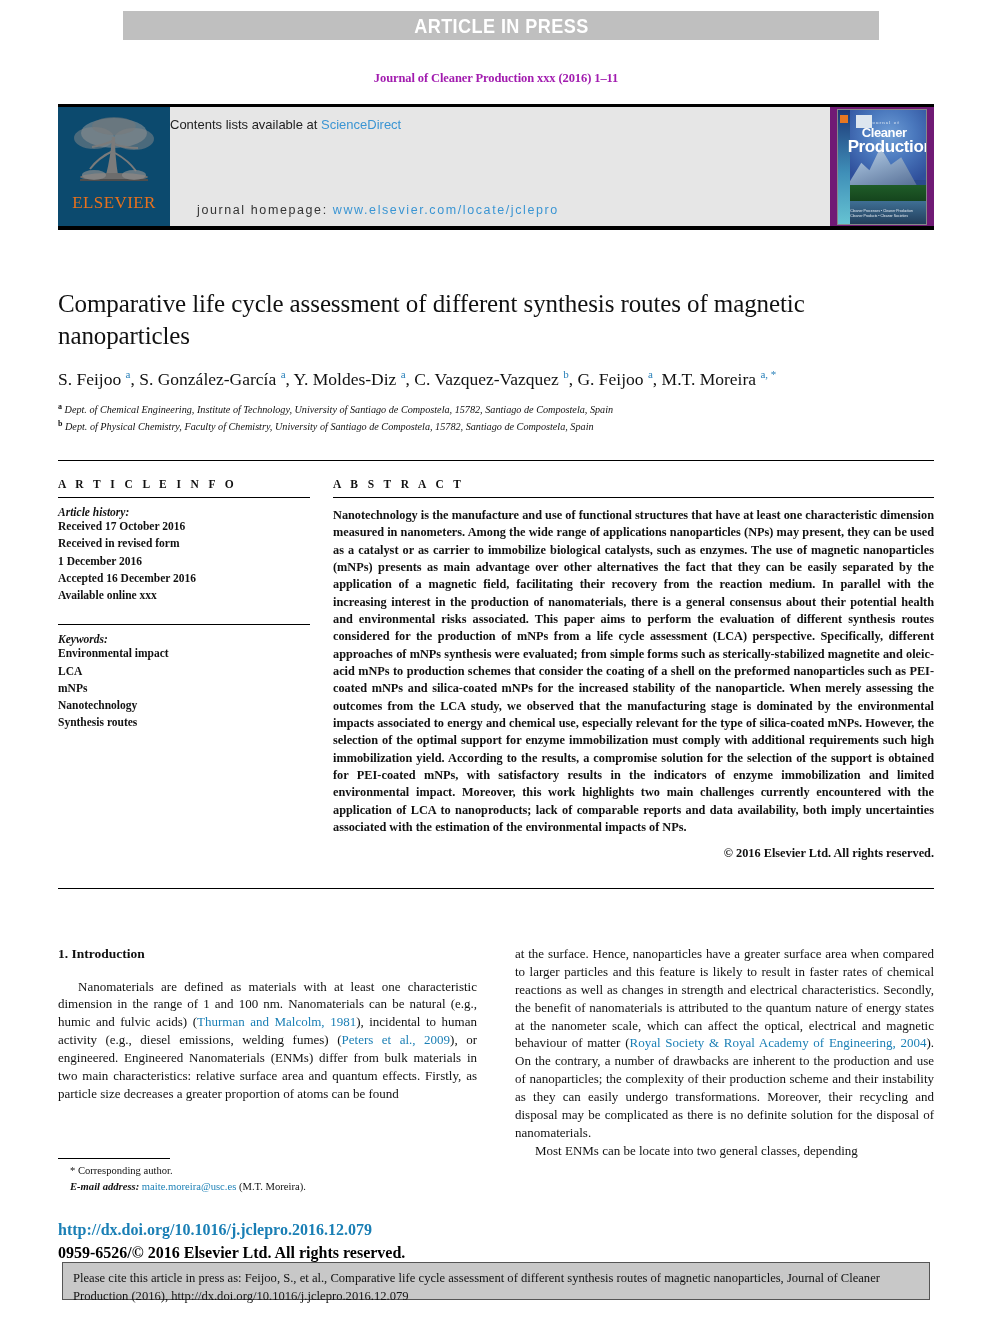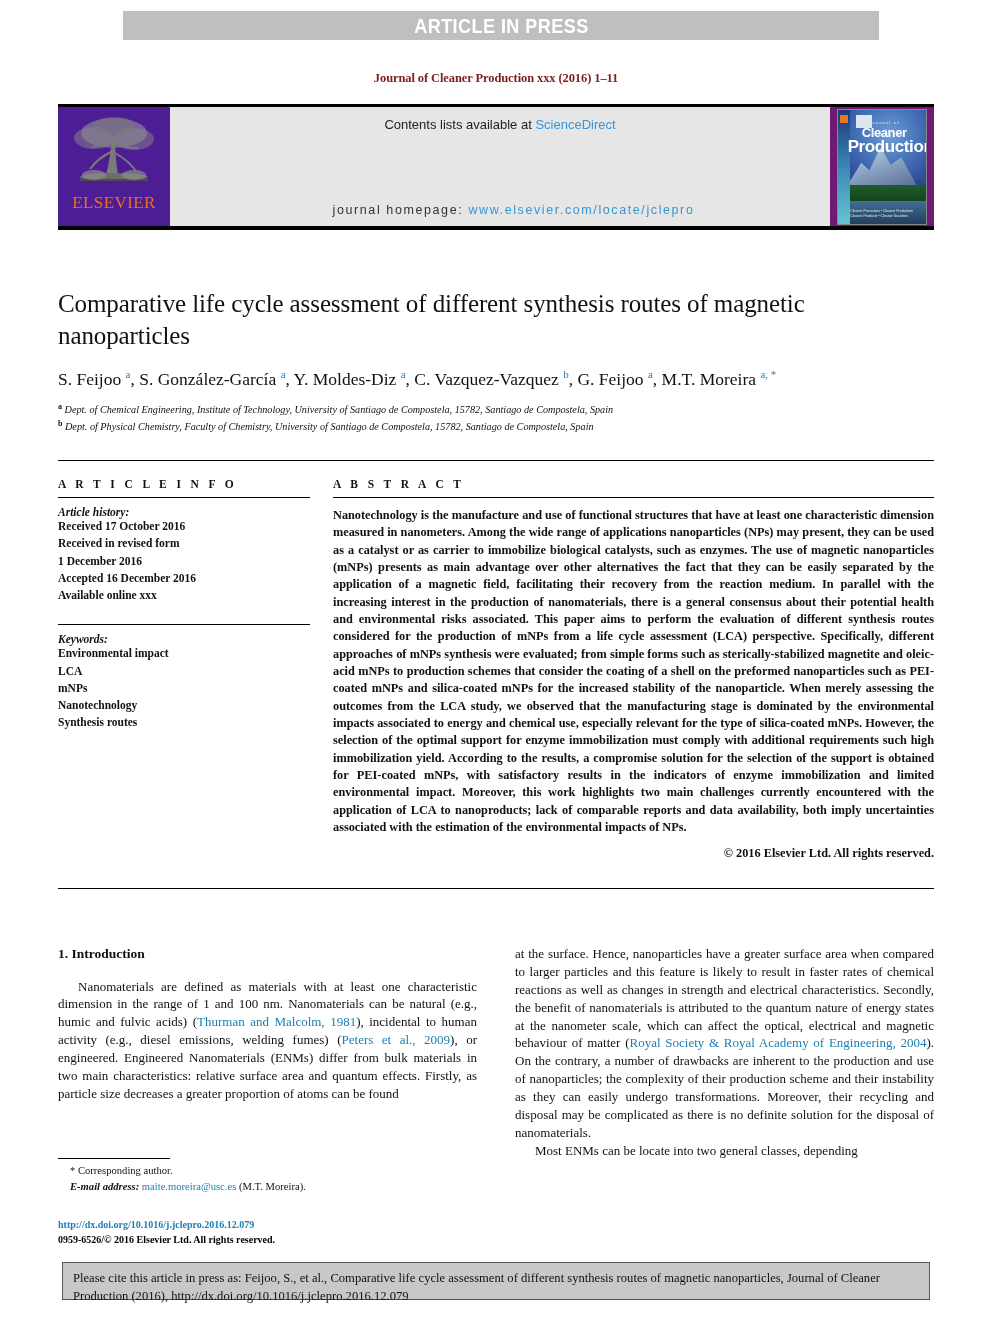--- a/index.html
+++ b/index.html
@@ -45,21 +45,21 @@
     white-space: nowrap;
   }
 
   
   .journal-ref {
     position: absolute;
     left: 0;
     top: 71px;
     width: 992px;
     text-align: center;
-    color: #7f1d1d;
+    color: #a21caf;
     font-family: "Liberation Serif", serif;
     font-weight: bold;
     font-size: 12.5px;
     letter-spacing: -0.1px;
   }
 
   
   .masthead {
     position: absolute;
     left: 58px;
@@ -75,40 +75,39 @@
   }
   .elsevier-logo {
     width: 112px;
     flex: 0 0 112px;
     display: flex;
     flex-direction: column;
     align-items: center;
     justify-content: flex-start;
     padding-top: 4px;
     box-sizing: border-box;
-    background: #4c1d95;
+    background: #0c4a6e;
   }
   .elsevier-tree {
     width: 92px;
     height: 82px;
   }
   .elsevier-word {
     color: #E9711C;
     font-family: "Liberation Serif", serif;
     font-size: 17px;
     letter-spacing: 0.4px;
     line-height: 1;
     margin-top: 1px;
   }
   .masthead-center {
     flex: 1 1 auto;
     background: #e6e6e6;
     display: flex;
     flex-direction: column;
-    align-items: center;
     justify-content: space-between;
     padding: 10px 0 9px 0;
     box-sizing: border-box;
   }
   .contents-line {
     font-family: "Liberation Sans", sans-serif;
     font-size: 13px;
     color: #222;
   }
   .contents-line .sd {
@@ -327,21 +326,21 @@
   .fn-email {
     color: #1a7fb5;
   }
 
   .doi-block {
     position: absolute;
     left: 58px;
     top: 1218px;
     width: 500px;
     font-family: "Liberation Serif", serif;
-    font-size: 10px;
+    font-size: 16px;
     line-height: 1.45;
     font-weight: bold;
   }
   .doi-link {
     color: #1a7fb5;
   }
 
   
   .cite-box {
     position: absolute;

